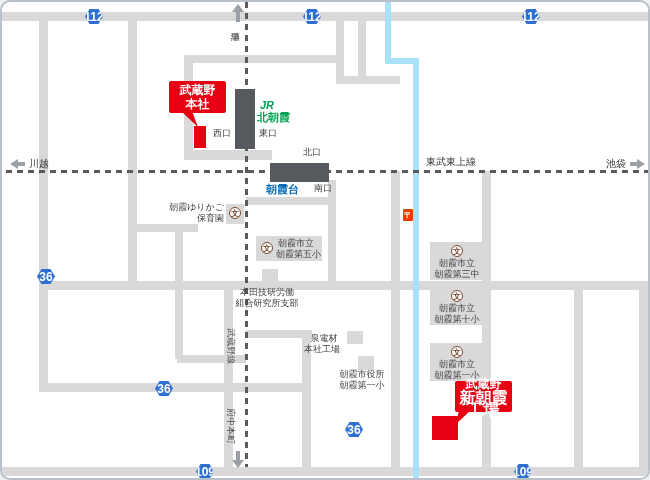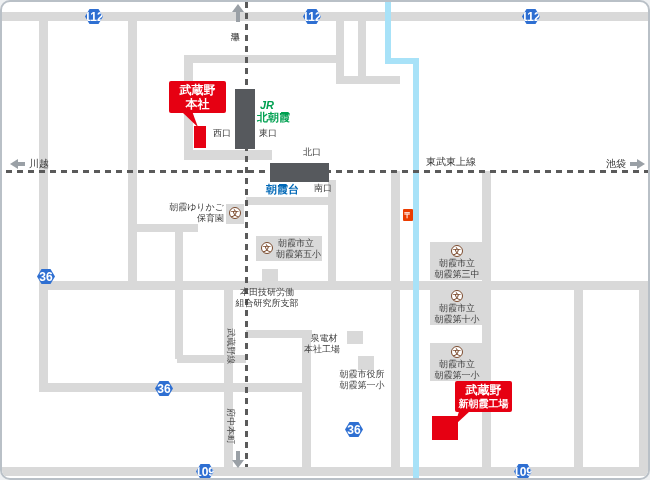--- a/index.html
+++ b/index.html
@@ -17,21 +17,21 @@
   .jr{color:#00a051;font-style:italic;letter-spacing:0;}
   .green{color:#00a051;}
   .blue{color:#0068b7;}
   .rot{transform:rotate(90deg);transform-origin:center;text-align:center;color:#4a4a4a;}
   .vert{writing-mode:vertical-rl;text-orientation:upright;color:#4a4a4a;}
   .shield{position:absolute;width:18px;height:15px;background:#2e6fd2;clip-path:polygon(25% 0,75% 0,100% 50%,75% 100%,25% 100%,0 50%);color:#fff;font-size:12px;font-weight:bold;display:flex;align-items:center;justify-content:center;}
   .schoolicon{position:absolute;width:12px;height:12px;border:1.4px solid #7b4a2d;border-radius:50%;color:#7b4a2d;font-size:8px;font-weight:bold;display:flex;align-items:center;justify-content:center;background:#fff;box-sizing:border-box;}
   .redbox{position:absolute;background:#e60012;}
   .bubble{position:absolute;background:#e60012;color:#fff;font-weight:bold;text-align:center;border-radius:2px;display:flex;flex-direction:column;justify-content:center;gap:1px;}
   .bubble .l1{font-size:12px;line-height:13px;}
-  .bubble .l2{font-size:10px;line-height:12px;}
+  .bubble .l2{font-size:16px;line-height:12px;}
   .tail{position:absolute;background:#e60012;}
   .arrow{position:absolute;background:#9aa0a6;}
   .ah{position:absolute;width:0;height:0;}
   .post{position:absolute;width:10px;height:12px;background:#eb3c00;border-radius:1px;color:#fff;font-size:8px;font-weight:bold;display:flex;align-items:center;justify-content:center;}
 </style>
 </head>
 <body>
 
 <div id="stage">
 

